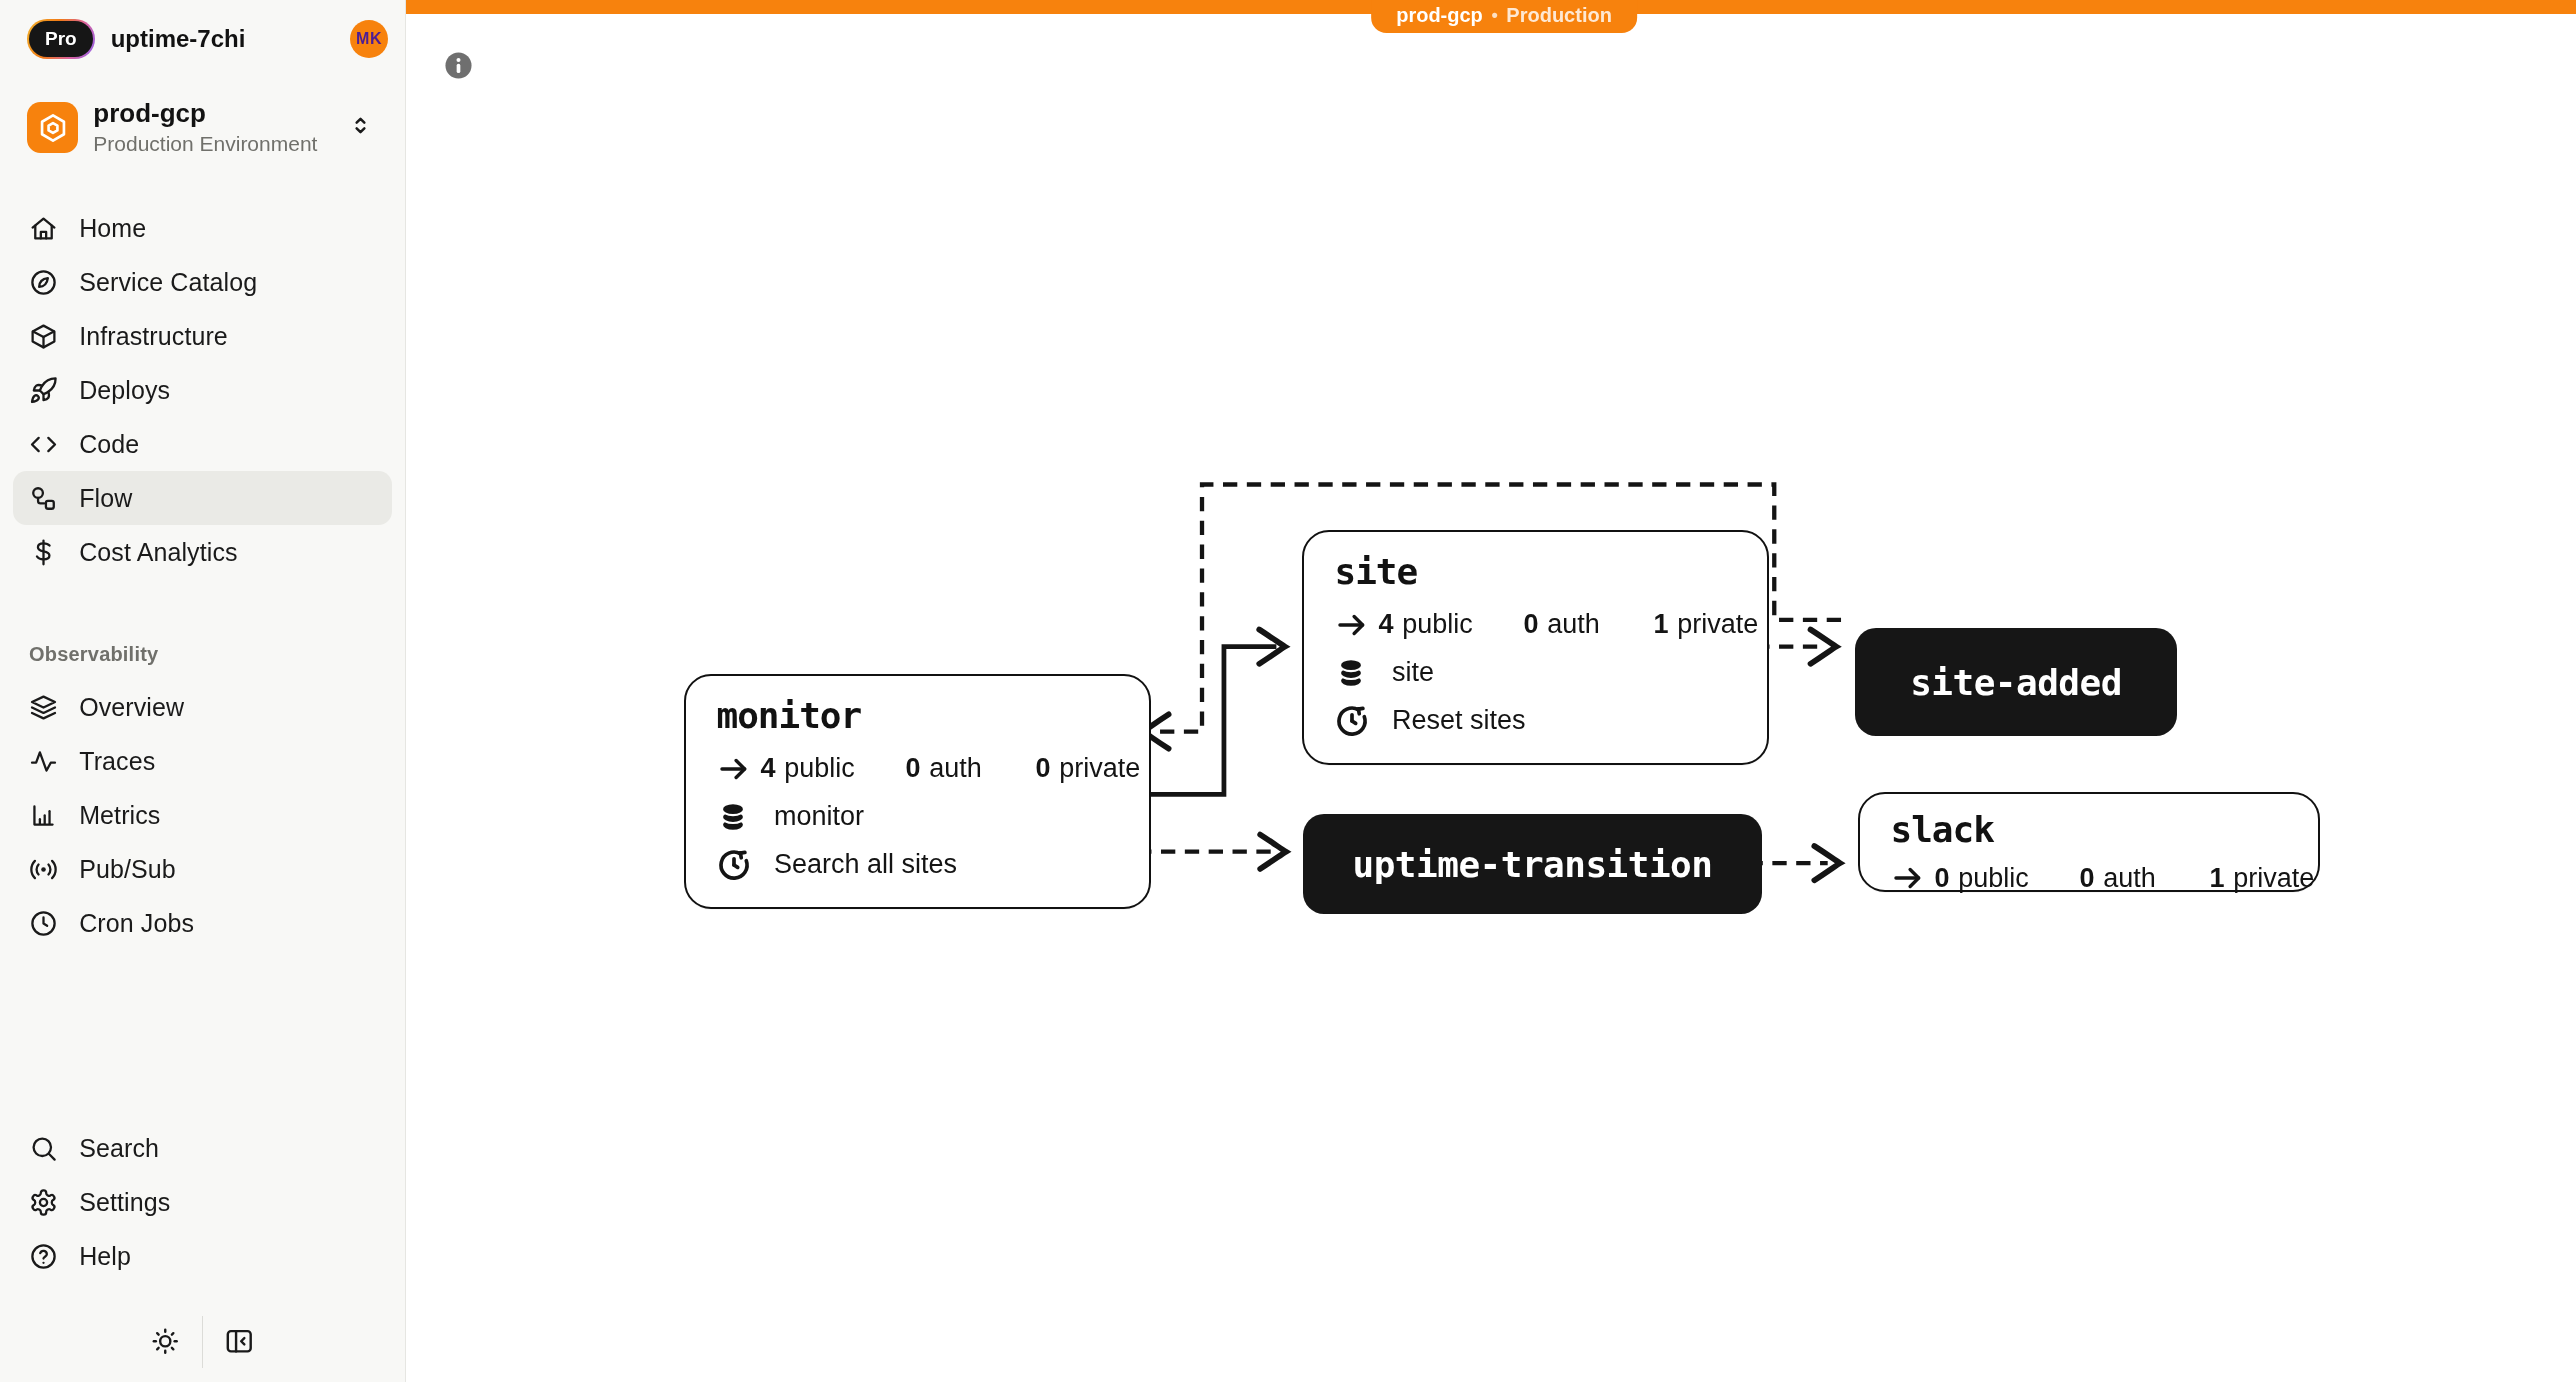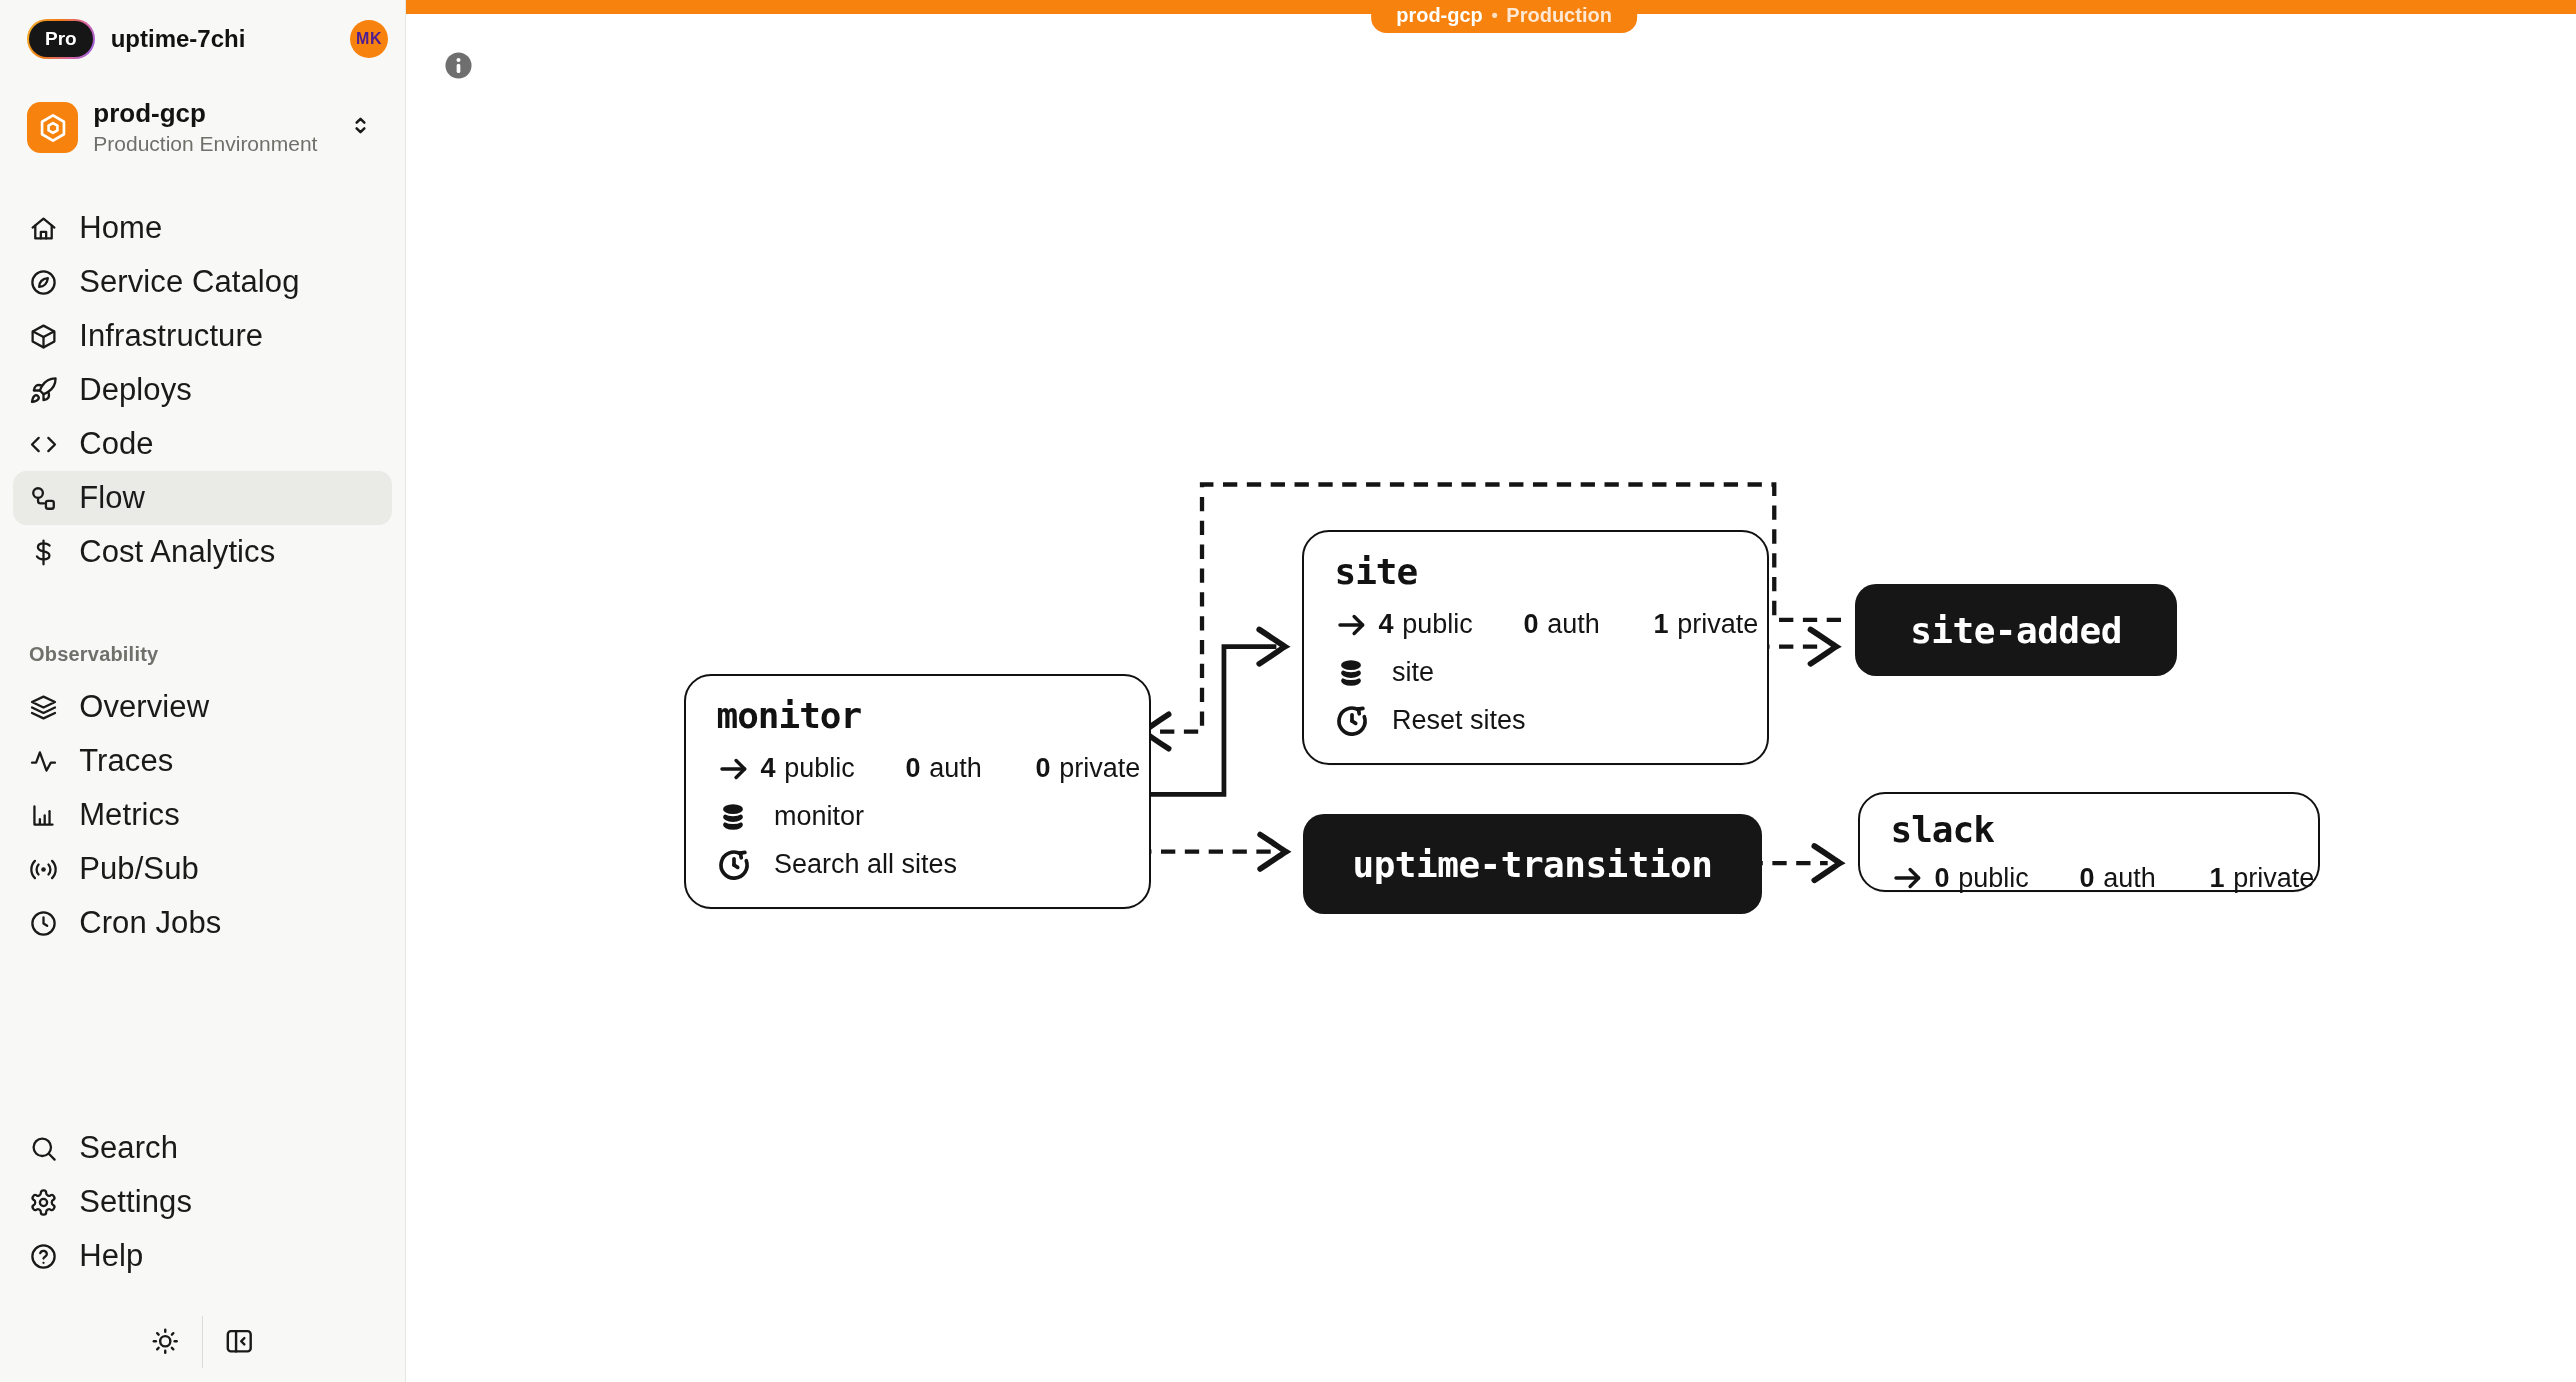--- a/index.html
+++ b/index.html
@@ -32,21 +32,21 @@
   .proj-env{font-size:21px;color:var(--muted);line-height:1.2;margin-top:1.9px;}
   .proj-chevrons{flex:none;margin-right:15.3px;}
 
   .nav{position:absolute;left:13.4px;right:13.4px;}
   .main-nav{top:201px;}
   .obs-nav{top:680px;}
   .footer-nav{top:1121px;}
   .nav-item{display:flex;align-items:center;height:54px;border-radius:13.4px;padding:0 0 0 15.3px;cursor:pointer;}
   .nav-item.active{background:var(--selected);}
   .nav-item .nicon{width:30.5px;height:30.5px;display:flex;align-items:center;justify-content:center;flex:none;}
-  .nav-item .nlabel{margin-left:20px;font-size:31px;font-weight:500;color:#1A1A1A;letter-spacing:0.1px;}
+  .nav-item .nlabel{margin-left:20px;font-size:25px;font-weight:500;color:#1A1A1A;letter-spacing:0.1px;}
   .section-label{position:absolute;left:29px;top:643px;font-size:20px;font-weight:600;color:var(--muted);letter-spacing:0.2px;}
 
   .bottom-controls{position:absolute;left:0;right:0;top:1315px;height:53px;display:flex;align-items:center;justify-content:center;gap:0;}
   .icon-btn{width:73px;height:53px;display:flex;align-items:center;justify-content:center;background:none;border:none;cursor:pointer;}
   .vdiv{width:1px;height:52px;background:#DCDCD8;}
 
   svg.ic{stroke:#1A1A1A;fill:none;stroke-width:1.9;stroke-linecap:round;stroke-linejoin:round;}
 
   
   .topbar{position:absolute;left:406px;right:0;top:0;height:14.3px;background:var(--accent);z-index:5;}
@@ -73,21 +73,21 @@
   .node-row.simple .rlabel{margin-left:13.4px;}
   .rico{width:44px;display:flex;align-items:center;}
   .ep{display:flex;align-items:center;gap:8.6px;white-space:nowrap;}
   .ep b{font-weight:700;}
   .node.topic{background:#161616;border-radius:21px;display:flex;align-items:center;justify-content:center;cursor:pointer;}
   .topic-label{font-family:"DejaVu Sans Mono","Liberation Mono",monospace;font-weight:700;font-size:36px;color:#fff;letter-spacing:-0.5px;}
 
   #node-monitor{left:264px;top:674px;width:467px;height:235px;}
   #node-site{left:882px;top:530px;width:467px;height:235px;}
   #node-slack{left:1438px;top:792px;width:462px;height:100px;padding-top:15.3px;}
-  #node-site-added{left:1435px;top:584px;width:322px;height:92px;}
+  #node-site-added{left:1435px;top:628px;width:322px;height:108px;}
   #node-uptime-transition{left:883px;top:814px;width:459px;height:100px;}
   #node-slack .node-title{margin-bottom:3.8px;}
 </style>
 </head>
 <body>
 
 <div class="app">
 
   <aside class="sidebar">
 

